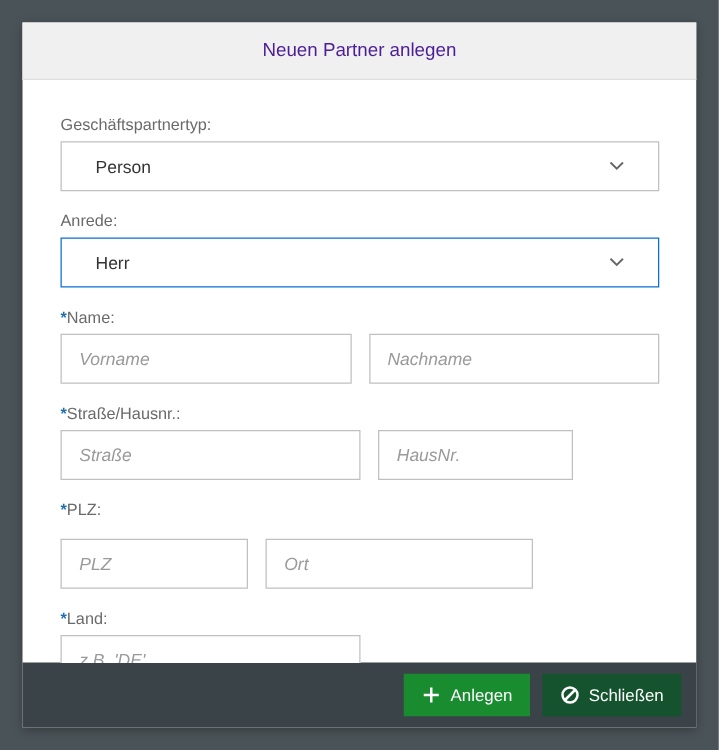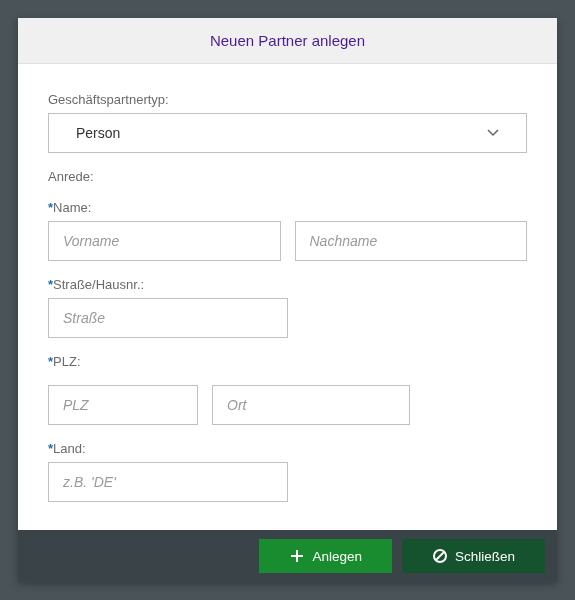--- a/index.html
+++ b/index.html
@@ -96,35 +96,35 @@
     .input::placeholder {
       color: #9a9a9a;
       font-style: italic;
     }
     .w-half {
       flex: 1;
     }
     .w-240 { width: 240px; }
     .w-156 { width: 156px; }
     .w-150 { width: 150px; margin-top: 10px; }
-    .w-206 { width: 198px; }
+    .w-206 { width: 214px; }
     .dialog-footer {
       background: #3a4348;
       padding: 9px 12px;
       display: flex;
       justify-content: flex-end;
       gap: 10px;
     }
     .btn {
       display: inline-flex;
       align-items: center;
       justify-content: center;
       gap: 7px;
       height: 34px;
-      padding: 0 30px;
+      padding: 0 14px;
       font-size: 13.5px;
       color: #fff;
       border: none;
       cursor: pointer;
     }
     .btn-green { background: #198c30; }
     .btn-red { background: #14532d; }
     .btn-icon {
       width: 16px;
       height: 16px;
@@ -156,34 +156,43 @@
         <span class="chevron">
           <svg viewBox="0 0 12 8">
               <path d="M1 1 L6 6 L11 1"></path>
             </svg>
         </span>
       </div>
     </div>
 
     <div class="field-group">
       <label class="field-label">Anrede:</label>
+      <div class="select focused">
+        <span>Herr</span>
+        <span class="chevron">
+          <svg viewBox="0 0 12 8">
+              <path d="M1 1 L6 6 L11 1"></path>
+            </svg>
+        </span>
+      </div>
     </div>
 
     <div class="field-group">
       <label class="field-label"><span class="req">*</span><span>Name:</span></label>
       <div class="row">
         <input class="input w-half" placeholder="Vorname" style="">
         <input class="input w-half" placeholder="Nachname" style="">
       </div>
     </div>
 
     <div class="field-group">
       <label class="field-label"><span class="req">*</span><span>Straße/Hausnr.:</span></label>
       <div class="row">
         <input class="input w-240" placeholder="Straße" style="">
+        <input class="input w-156" placeholder="HausNr." style="">
       </div>
     </div>
 
     <div class="field-group">
       <label class="field-label"><span class="req">*</span><span>PLZ:</span></label>
       <div class="row">
         <input class="input w-150" placeholder="PLZ" style="">
         <input class="input w-206" placeholder="Ort" style="">
       </div>
     </div>

